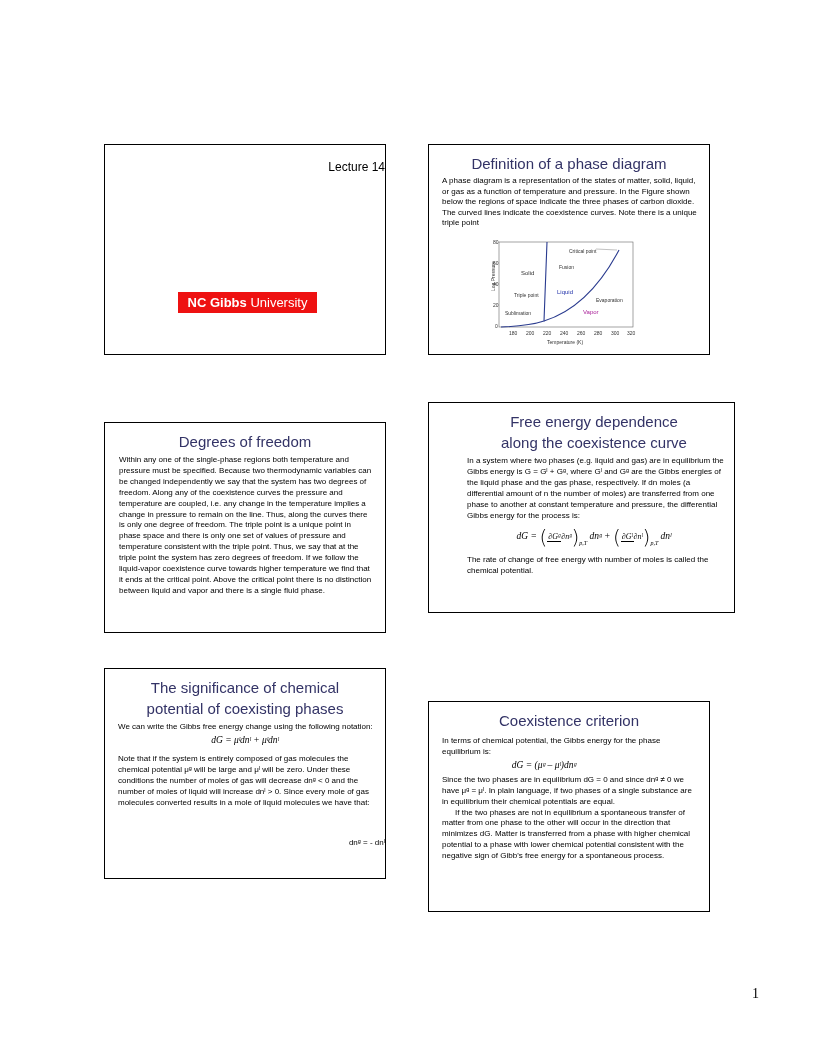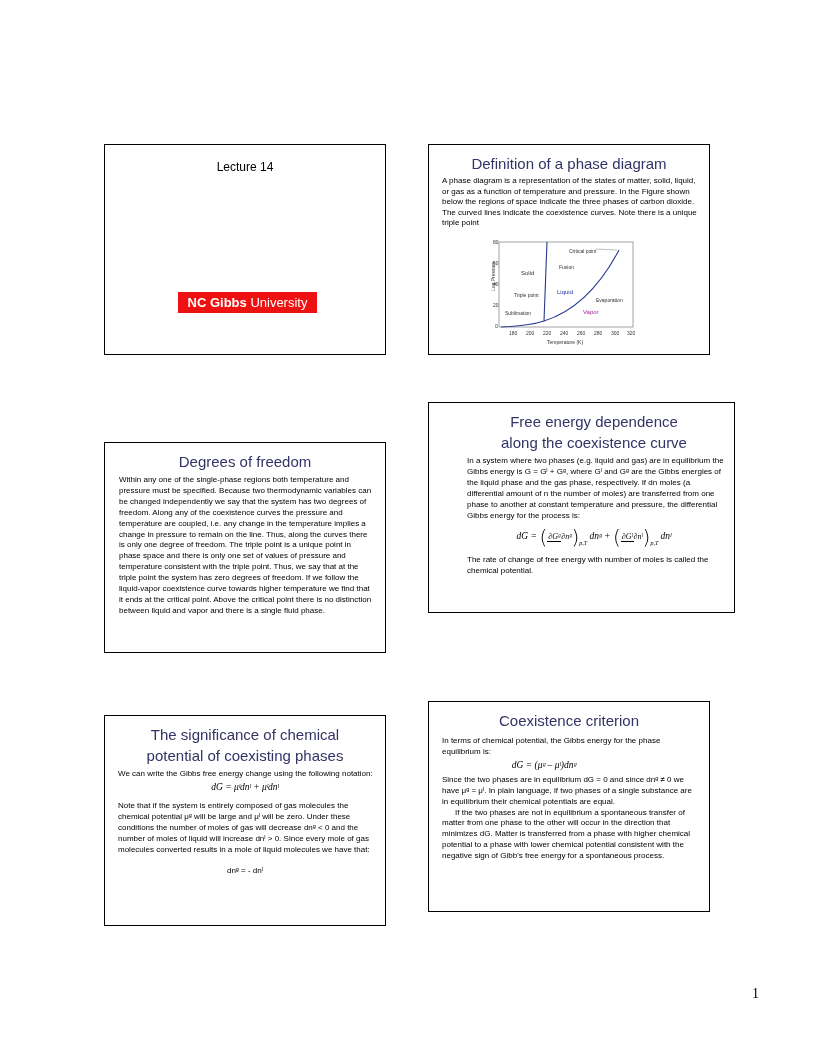--- a/index.html
+++ b/index.html
@@ -1,26 +1,26 @@
 <!DOCTYPE html>
 <html><head>
 <meta charset="utf-8">
 <style>
   html, body { margin: 0; padding: 0; background: #ffffff; }
   body { width: 816px; height: 1056px; position: relative; overflow: hidden; font-family: "Liberation Sans", sans-serif; color: #000; }
   .slide { position: absolute; width: 280px; height: 209px; border: 1px solid #000; background: #fff; box-sizing: content-box; overflow: hidden; }
   .title { color: #333366; font-family: "Liberation Sans", sans-serif; text-align: center; font-size: 15px; line-height: 21px; font-weight: normal; margin: 0; }
   .body { font-size: 8px; line-height: 10.9px; color: #000; }
   .eq { font-family: "Liberation Serif", serif; font-style: italic; text-align: center; font-size: 9.5px; }
-  .center { text-align: center; }
+  .center { text-align: right; }
   #s1 { left: 104px; top: 144px; }
   #s2 { left: 428px; top: 144px; }
-  #s3 { left: 104px; top: 422px; margin-top: 20px; }
+  #s3 { left: 104px; top: 422px; }
   #s4 { left: 428px; top: 402px; padding-left: 25px; }
-  #s5 { left: 104px; top: 715px; }
+  #s5 { left: 104px; top: 668px; }
   #s6 { left: 428px; top: 701px; }
   .ncsu { position: absolute; left: 73px; top: 147px; width: 139px; height: 21px; background: #ee1111; color: #fff; font-size: 13px; line-height: 21px; text-align: center; }
   .ncsu b { font-weight: bold; }
   .page-num { position: absolute; left: 752px; top: 986px; font-family: "Liberation Serif", serif; font-size: 14px; }
   .frac { display: inline-flex; flex-direction: row; vertical-align: middle; text-align: center; font-size: 8px; line-height: 9px; }
   .frac .num { border-bottom: 1px solid #000; padding: 0 1px; }
   .paren { font-size: 20px; font-style: normal; vertical-align: middle; font-family: "DejaVu Sans", sans-serif; font-weight: 200; }
   .sub { font-size: 6px; vertical-align: -6px; }
 </style>
 </head>
@@ -89,21 +89,21 @@
   </div>
   <div class="body" style="padding:6px 10px 0 13px;">The rate of change of free energy with number of moles is called the chemical potential.</div>
 </div>
 
 <div class="slide" id="s5">
   <div class="title" style="margin-top:8px;">The significance of chemical</div>
   <div class="title">potential of coexisting phases</div>
   <div class="body" style="padding:3px 10px 0 13px;">We can write the Gibbs free energy change using the following notation:</div>
   <div class="eq" style="margin-top:2px;">dG = μˡdnˡ + μˡdnˡ</div>
   <div class="body" style="padding:9px 10px 0 13px;">Note that if the system is entirely composed of gas molecules the chemical potential μᵍ will be large and μˡ will be zero. Under these conditions the number of moles of gas will decrease dnᵍ &lt; 0 and the number of moles of liquid will increase dnˡ &gt; 0.  Since every mole of gas molecules converted results in a mole of liquid molecules we have that:</div>
-  <div class="body center" style="margin-top:11px;">dnᵍ = - dnˡ</div>
+  <div class="body center" style="margin-top:30px;">dnᵍ = - dnˡ</div>
 </div>
 
 <div class="slide" id="s6">
   <div class="title" style="margin-top:8px;">Coexistence criterion</div>
   <div class="body" style="padding:5px 10px 0 13px;">In terms of chemical potential, the Gibbs energy for the phase equilibrium is:</div>
   <div class="eq" style="margin-top:2px;padding-right:50px;">dG = (μᵍ – μˡ)dnᵍ</div>
   <div class="body" style="padding:5px 10px 0 13px;">Since the two phases are in equilibrium dG = 0 and since dnᵍ ≠ 0 we have  μᵍ = μˡ.  In plain language, if two phases of a single substance are in equilibrium their chemical potentials are equal.</div>
   <div class="body" style="padding:0 10px 0 13px;text-indent:13px;">If the two phases are not in equilibrium a spontaneous transfer of matter from one phase to the other will occur in the direction that minimizes dG.  Matter is transferred from a phase with higher chemical potential to a phase with lower chemical potential consistent with the negative sign of Gibb's free energy for a spontaneous process.</div>
 </div>
 

